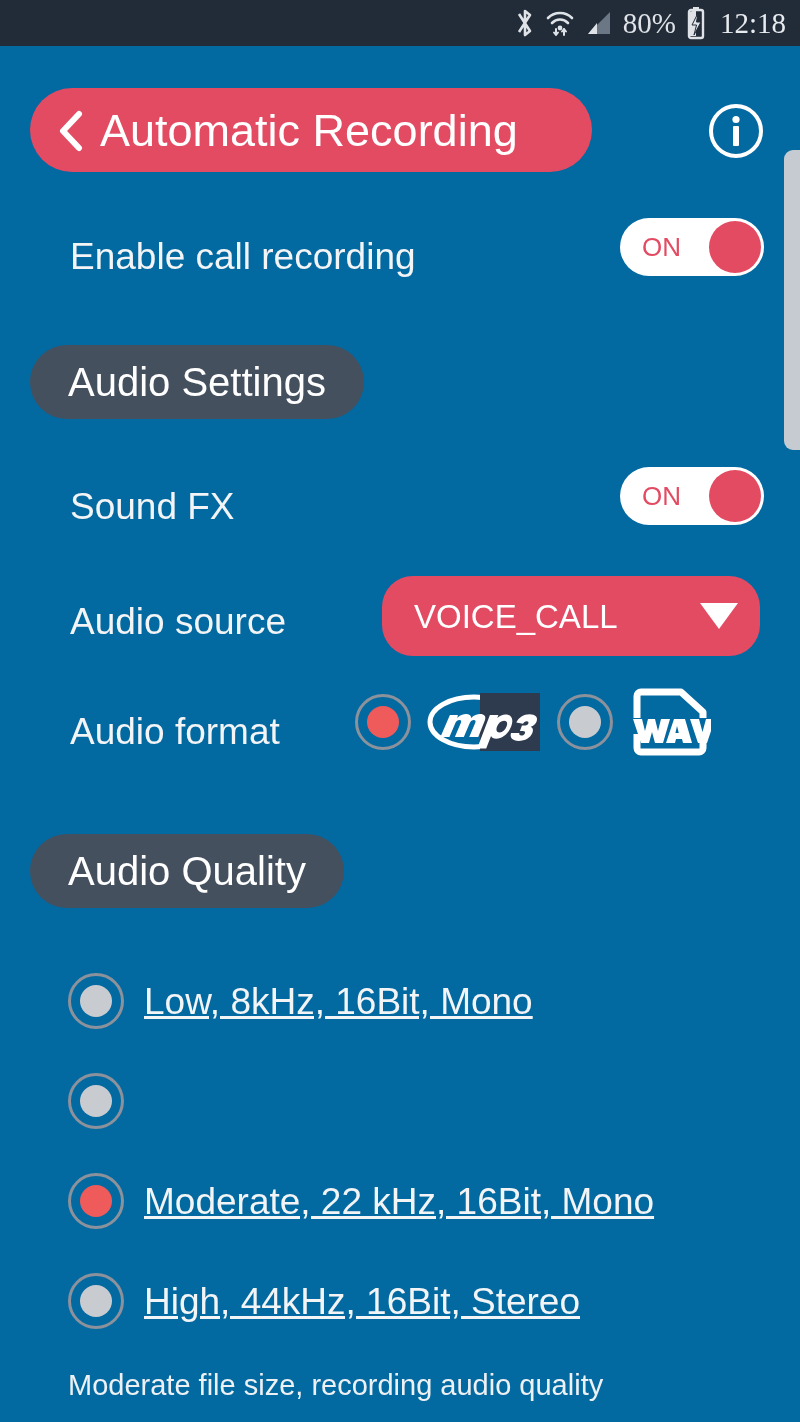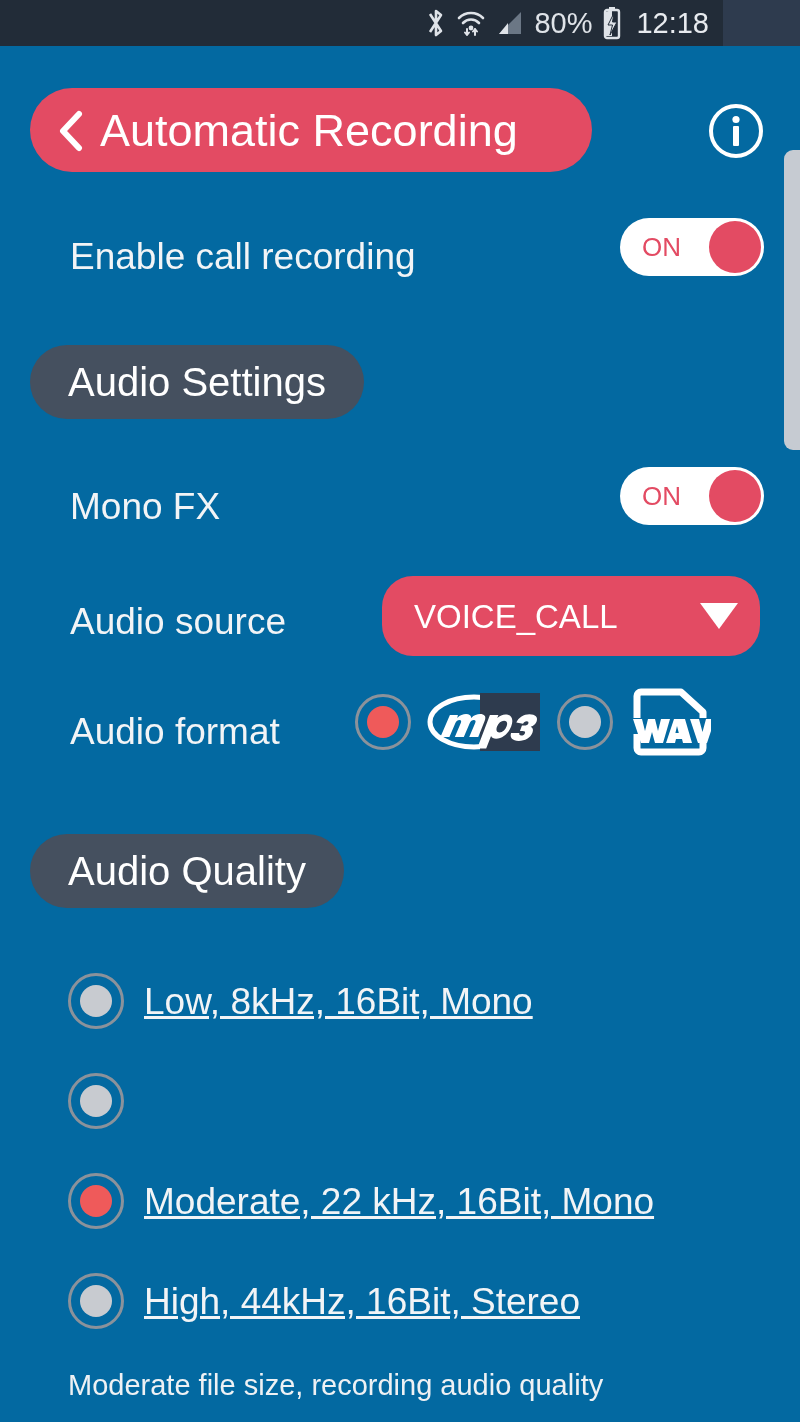--- a/index.html
+++ b/index.html
@@ -12,25 +12,26 @@
   #app {
     position: relative;
     width: 800px; height: 1422px;
     background: #2e3b4e;
     overflow: hidden;
   }
 
   
   .statusbar {
     position: absolute; top: 0; left: 0;
-    width: 723px; height: 46px;
+    width: 800px; height: 46px;
     background: #222c38;
     display: flex; align-items: center; justify-content: flex-end;
     padding-right: 14px;
     gap: 9px;
+    font-family: Liberation Serif, serif;
   }
   .statusbar .sicon { display: flex; align-items: center; }
   .status-text {
     color: #dfe3e8; font-size: 29px; letter-spacing: 0px;
     line-height: 1;
   }
   .status-time {
     color: #e8ebef; font-size: 29px; line-height: 1; margin-left: 4px;
   }
 
@@ -241,21 +242,21 @@
     <div class="toggle" style="top:172px; left:620px;">
       <span class="toggle-label">ON</span>
       <span class="toggle-thumb"></span>
     </div>
 
     <div class="section-pill" style="top:299px;">
       <span class="section-title">Audio Settings</span>
     </div>
 
     <div class="row" style="top:425px; height:70px; padding-left:58px;">
-      <span class="row-label">Mono FX</span>
+      <span class="row-label">Sound FX</span>
     </div>
     <div class="toggle" style="top:421px; left:620px;">
       <span class="toggle-label">ON</span>
       <span class="toggle-thumb"></span>
     </div>
 
     <div class="row" style="top:540px; height:70px; padding-left:58px;">
       <span class="row-label">Audio source</span>
     </div>
     <div class="dropdown" style="top:530px; left:382px;">

